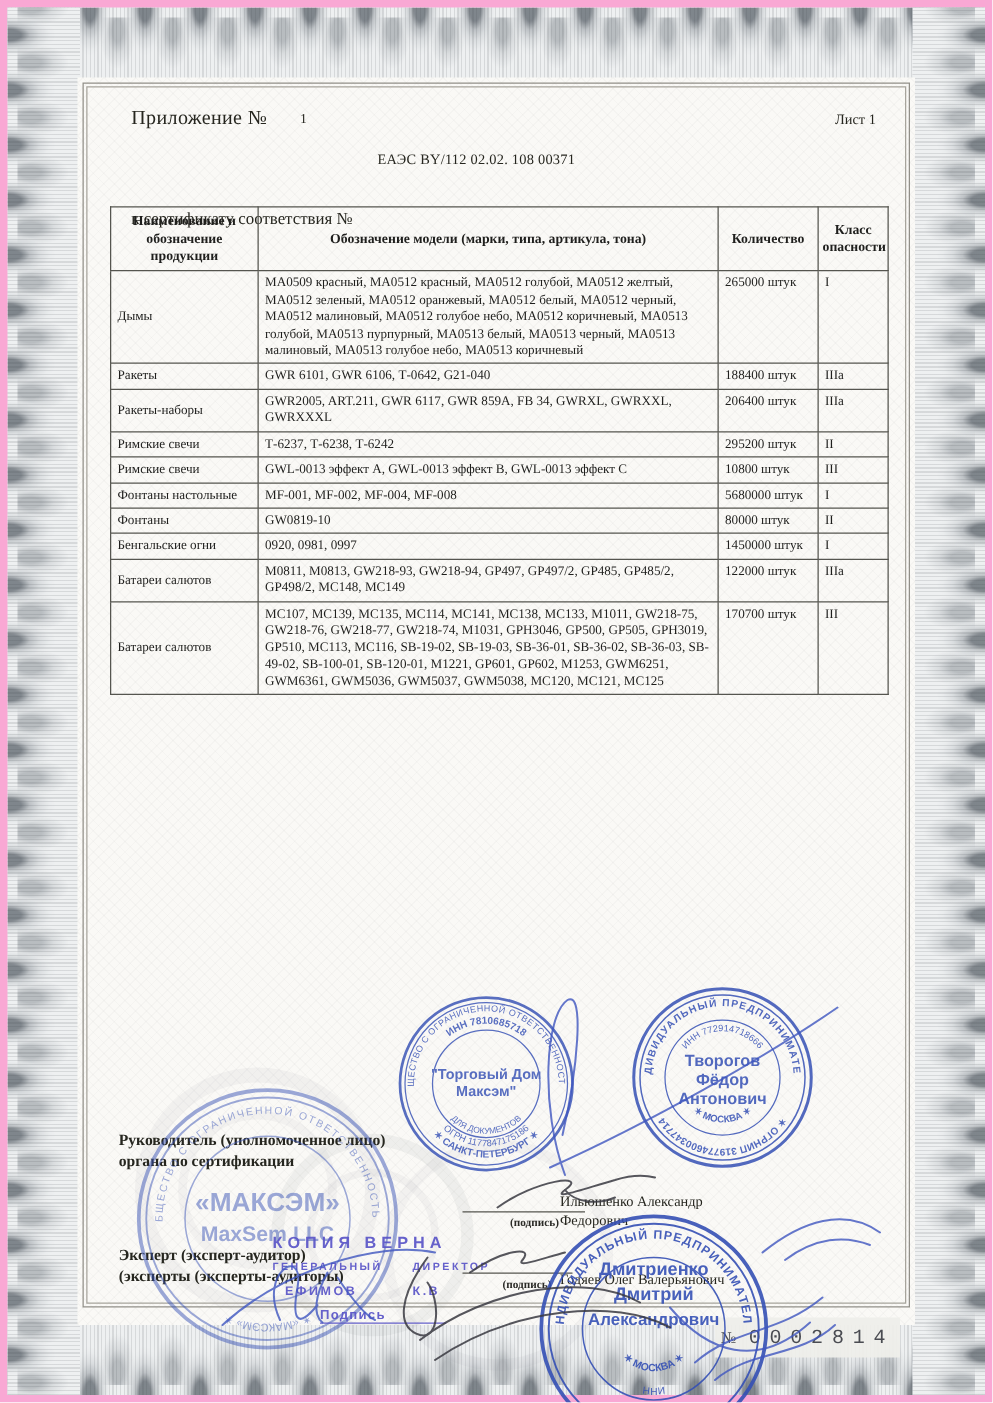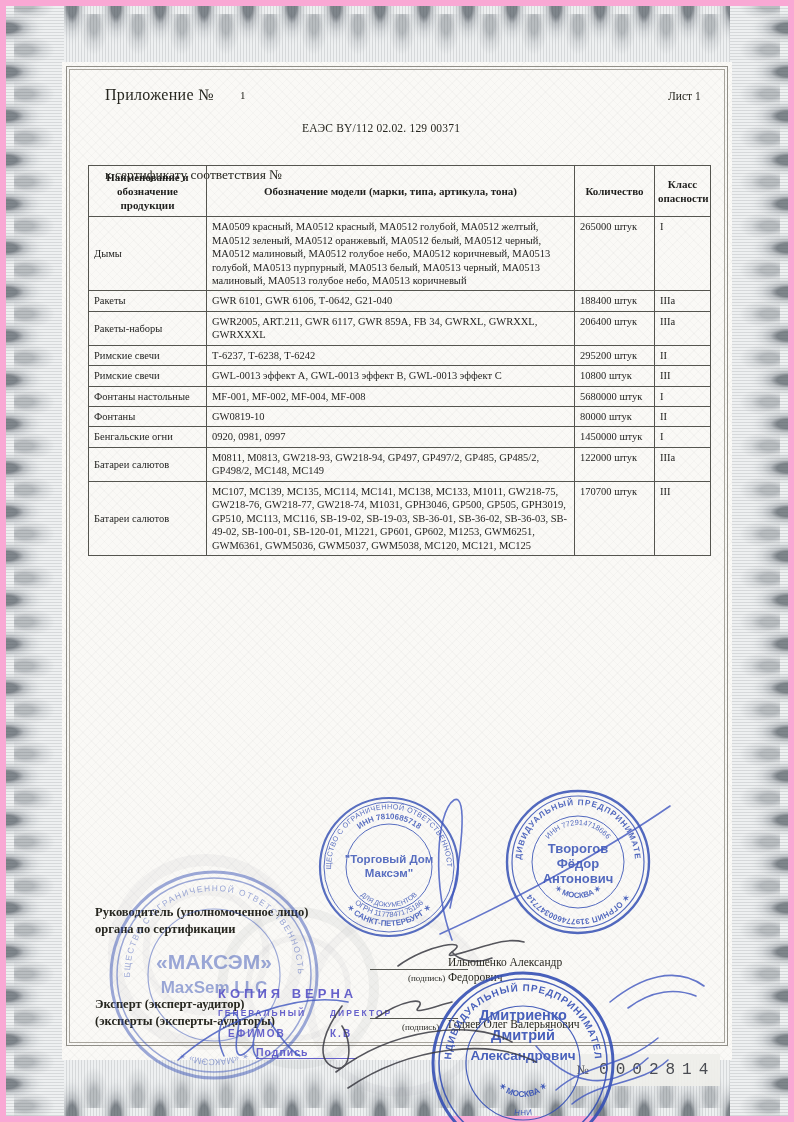--- a/index.html
+++ b/index.html
@@ -52,21 +52,21 @@
   table.products{position:absolute;left:88px;top:165px;width:622px;z-index:3;
     border-collapse:collapse;table-layout:fixed;border:1.5px solid #45453f;}
   .products th,.products td{border:1px solid #55554f;padding:3px 5px;line-height:1.28;
     font-family:"Liberation Serif",serif;color:#1f1f1d;}
   .products th{font-size:11px;font-weight:bold;text-align:center;vertical-align:middle;padding:4px 3px;}
   .products td{font-size:10.5px;vertical-align:top;}
   .products td.c-name{vertical-align:middle;}
   
   .role{font-size:12.5px;font-weight:bold;white-space:pre-line;line-height:1.35;}
   .sigline{border-bottom:1px solid #55554f;height:1px;}
-  .siglabel{font-size:9px;color:#2a2a26;}
+  .siglabel{font-size:9px;color:#2a2a26;font-weight:bold;}
   .signame{font-size:11.5px;white-space:pre-line;line-height:1.3;margin-top:11px;}
   
   .serial{left:572px;top:1054px;width:148px;height:32px;z-index:4;background:rgba(238,238,234,.95);
     display:flex;align-items:center;justify-content:center;gap:10px;}
   .serial .no{font-size:13px;color:#4a4c52;font-family:"Liberation Serif",serif;}
   .serial .digits{font-family:"Liberation Mono",monospace;font-size:16px;letter-spacing:7px;color:#4a4c52;}
   
   .stamp{position:absolute;z-index:5;}
   .copyblock{z-index:6;color:#5a55c8;font-family:"Liberation Sans",sans-serif;font-weight:bold;opacity:.92;}
   .cb1{font-size:13px;letter-spacing:4px;}
@@ -99,21 +99,21 @@
   </svg>
 
   <div class="frame">
       <div class="frame-inner"></div>
     </div>
 
   <div class="abs h1" style="left:105px;top:86px;">Приложение №</div>
   <div class="abs hnum" style="left:240px;top:89px;">1</div>
   <div class="abs sheet" style="left:668px;top:90px;">Лист 1</div>
   <div class="abs h2" style="left:105px;top:120px;">к сертификату соответствия №</div>
-  <div class="abs certno" style="left:302px;top:122px;">ЕАЭС BY/112 02.02. 129 00371</div>
+  <div class="abs certno" style="left:302px;top:122px;">ЕАЭС BY/112 02.02. 108 00371</div>
 
   <table class="products">
     <colgroup>
         <col style="width:118px">
         <col style="width:368px">
         <col style="width:80px">
         <col style="width:56px">
       </colgroup>
     <thead>
       <tr>

